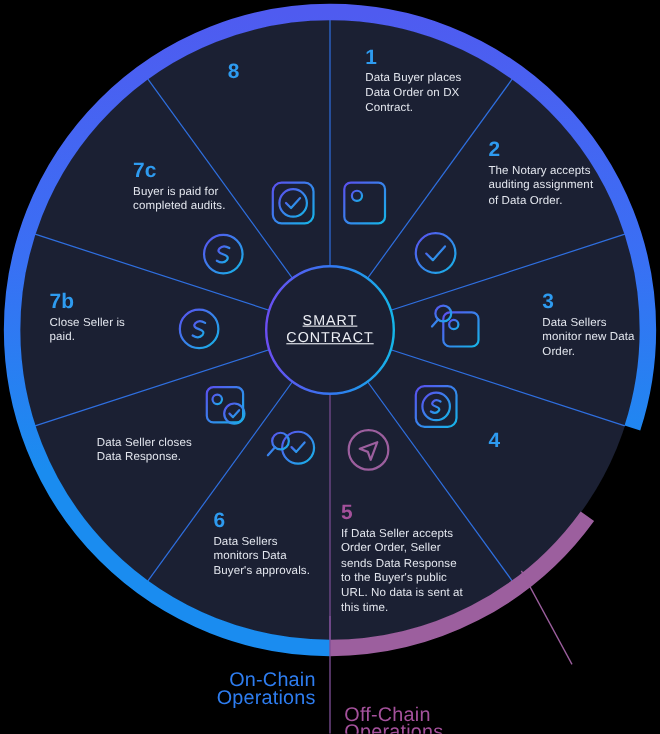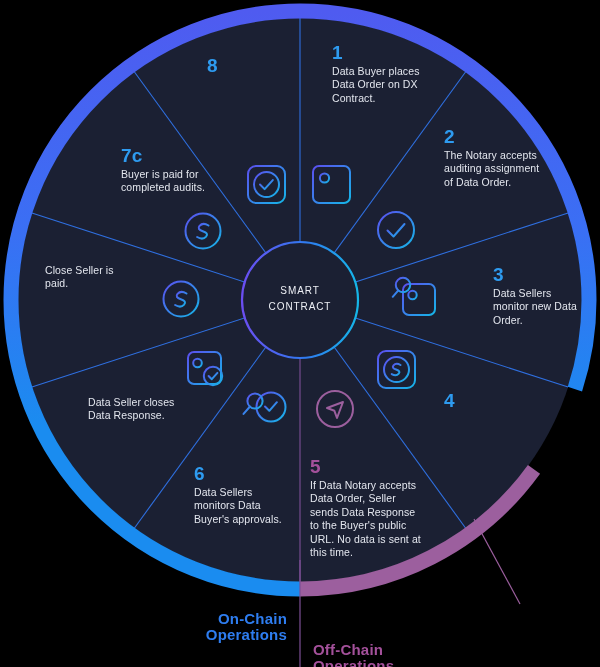--- a/index.html
+++ b/index.html
@@ -12,24 +12,24 @@
   #stage{position:absolute;left:0;top:0;width:600px;height:667px;}
   svg.layer{position:absolute;left:0;top:0;width:600px;height:667px;}
 
   .lbl{position:absolute;color:#e3e6ee;font-size:10.5px;line-height:13.4px;letter-spacing:.1px;}
   .lbl .num{display:block;font-size:19px;font-weight:700;line-height:21px;margin-bottom:2px;color:#2e9bf0;}
   .lbl.off .num{color:#a4519b;}
   .lbl .txt{display:block;}
 
   .center-text{
     position:absolute;text-align:center;color:#eceef4;
-    font-size:10px;line-height:16px;letter-spacing:.9px;
+    font-size:13px;line-height:16px;letter-spacing:.9px;text-decoration:underline;
   }
 
-  .legend{position:absolute;font-size:15px;font-weight:700;line-height:15.5px;letter-spacing:.2px;}
+  .legend{position:absolute;font-size:18px;font-weight:400;line-height:15.5px;letter-spacing:.2px;}
   .legend.on{color:#2e7df0;text-align:right;}
   .legend.off{color:#a4519b;text-align:left;}
 </style>
 </head>
 <body>
 
 <div id="stage">
 
   <svg class="layer" viewBox="0 0 600 667">
     <defs>
@@ -180,33 +180,34 @@
     <span class="num">3</span>
     <span class="txt">Data Sellers monitor new Data Order.</span>
   </div>
 
   <div class="lbl" style="left:444px;top:390px;width:106px;">
     <span class="num">4</span>
   </div>
 
   <div class="lbl off" style="left:310px;top:456px;width:116px;">
     <span class="num">5</span>
-    <span class="txt">If Data Notary accepts Data Order, Seller sends Data Response to the Buyer's public URL. No data is sent at this time.</span>
+    <span class="txt">If Data Seller accepts Order Order, Seller sends Data Response to the Buyer's public URL. No data is sent at this time.</span>
   </div>
 
   <div class="lbl" style="left:194px;top:463px;width:96px;">
     <span class="num">6</span>
     <span class="txt">Data Sellers monitors Data Buyer's approvals.</span>
   </div>
 
   <div class="lbl" style="left:88px;top:396px;width:98px;">
     <span class="txt">Data Seller closes Data Response.</span>
   </div>
 
   <div class="lbl" style="left:45px;top:264px;width:90px;">
+    <span class="num">7b</span>
     <span class="txt">Close Seller is paid.</span>
   </div>
 
   <div class="lbl" style="left:86px;top:145px;width:108px;margin-left:35px;">
     <span class="num">7c</span>
     <span class="txt">Buyer is paid for completed audits.</span>
   </div>
 
   <div class="lbl" style="left:207px;top:55px;width:84px;">
     <span class="num">8</span>

